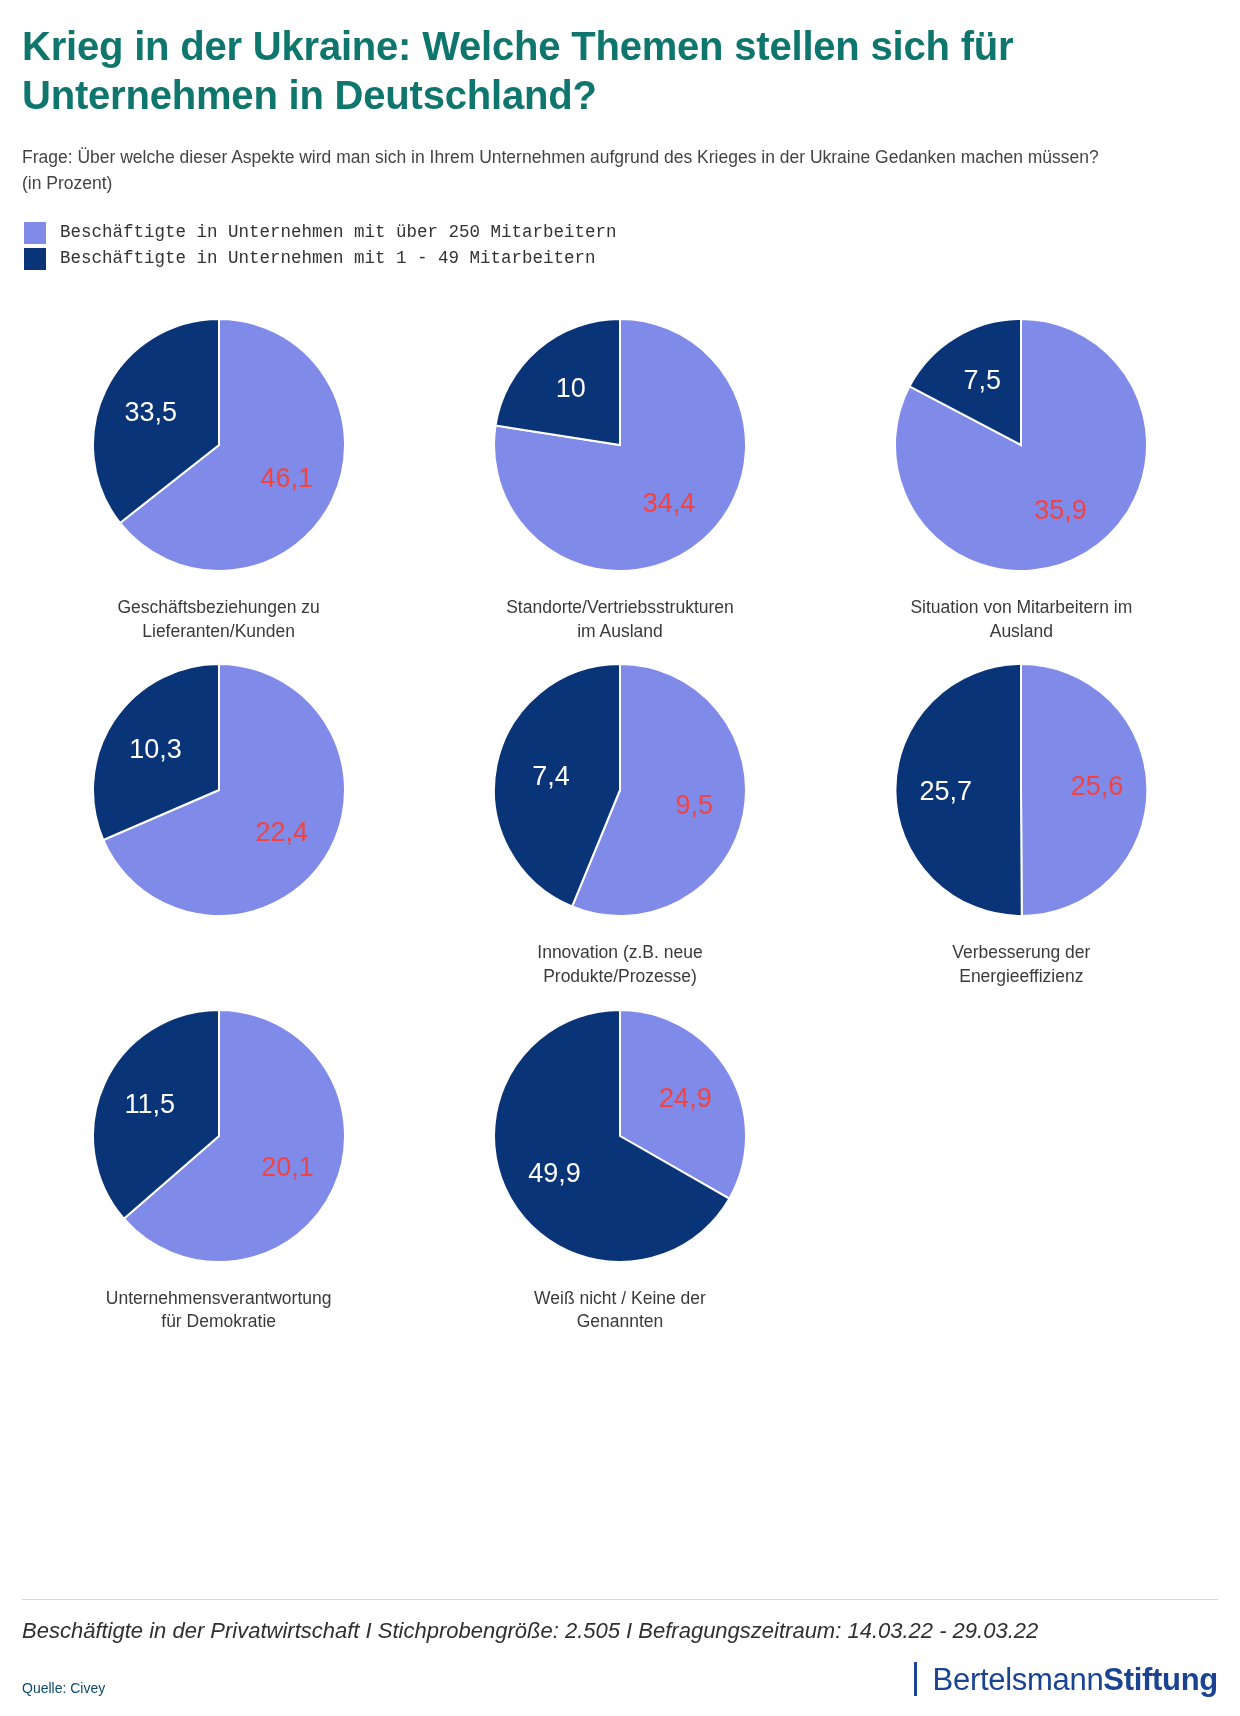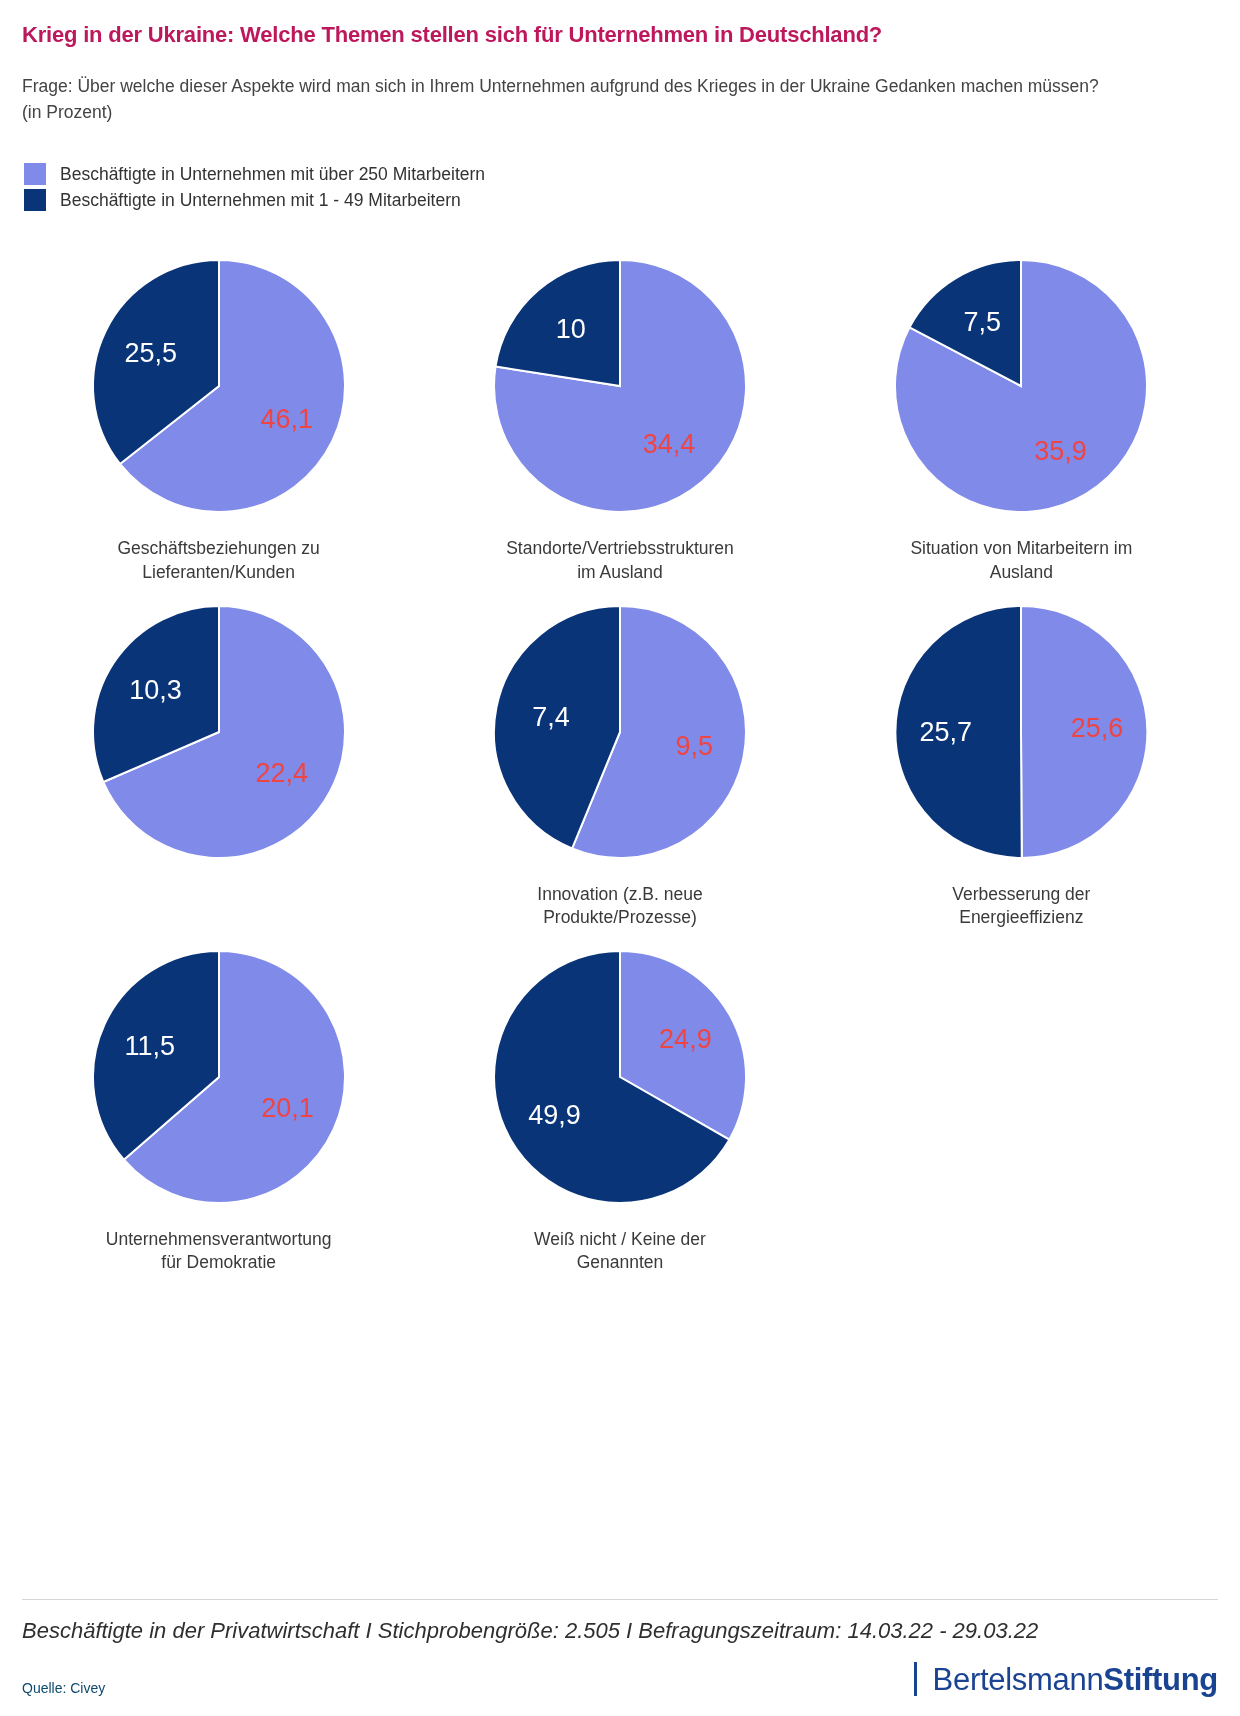--- a/index.html
+++ b/index.html
@@ -14,39 +14,40 @@
     position: relative;
     width: 1240px;
     height: 1716px;
     padding: 0;
     overflow: hidden;
   }
 
   
   .header { padding: 22px 30px 0 22px; }
   h1.title {
-    font-size: 22px;
+    font-size: 40px;
     font-weight: bold;
     line-height: 1.22;
-    color: #be185d;
+    color: #0f766e;
     letter-spacing: -0.2px;
     max-width: 1010px;
   }
   .subtitle {
     margin-top: 24px;
     font-size: 17.5px;
     line-height: 1.5;
     color: #444;
     max-width: 1080px;
   }
 
   
   .legend {
-    margin-top: 36px;
+    margin-top: 24px;
     padding-left: 2px;
+    font-family: Liberation Mono, monospace;
   }
   .legend-row {
     display: flex;
     align-items: center;
     height: 26px;
   }
   .legend-swatch {
     width: 22px;
     height: 22px;
     flex: 0 0 22px;
@@ -160,21 +161,21 @@
   </div>
 
   <div class="grid" id="pie-grid">
       <div class="cell">
         <div class="pie-wrap">
           <svg viewBox="0 0 262 262">
             <path d="M 131 131 L 131.00 5.00 A 126 126 0 1 1 32.00 208.94 Z" fill="#808ae8" stroke="#ffffff" stroke-width="2"></path>
             <path d="M 131 131 L 32.00 208.94 A 126 126 0 0 1 131.00 5.00 Z" fill="#0a3478" stroke="#ffffff" stroke-width="2"></path>
           </svg>
           <div class="slice-label light" style="left: 199px; top: 164px;">46,1</div>
-          <div class="slice-label dark" style="left: 63px; top: 98px;">25,5</div>
+          <div class="slice-label dark" style="left: 63px; top: 98px;">33,5</div>
         </div>
         <div class="cell-caption">Geschäftsbeziehungen zu<br>Lieferanten/Kunden</div>
       </div>
       <div class="cell">
         <div class="pie-wrap">
           <svg viewBox="0 0 262 262">
             <path d="M 131 131 L 131.00 5.00 A 126 126 0 1 1 6.52 111.47 Z" fill="#808ae8" stroke="#ffffff" stroke-width="2"></path>
             <path d="M 131 131 L 6.52 111.47 A 126 126 0 0 1 131.00 5.00 Z" fill="#0a3478" stroke="#ffffff" stroke-width="2"></path>
           </svg>
           <div class="slice-label light" style="left: 180.1px; top: 188.5px;">34,4</div>

